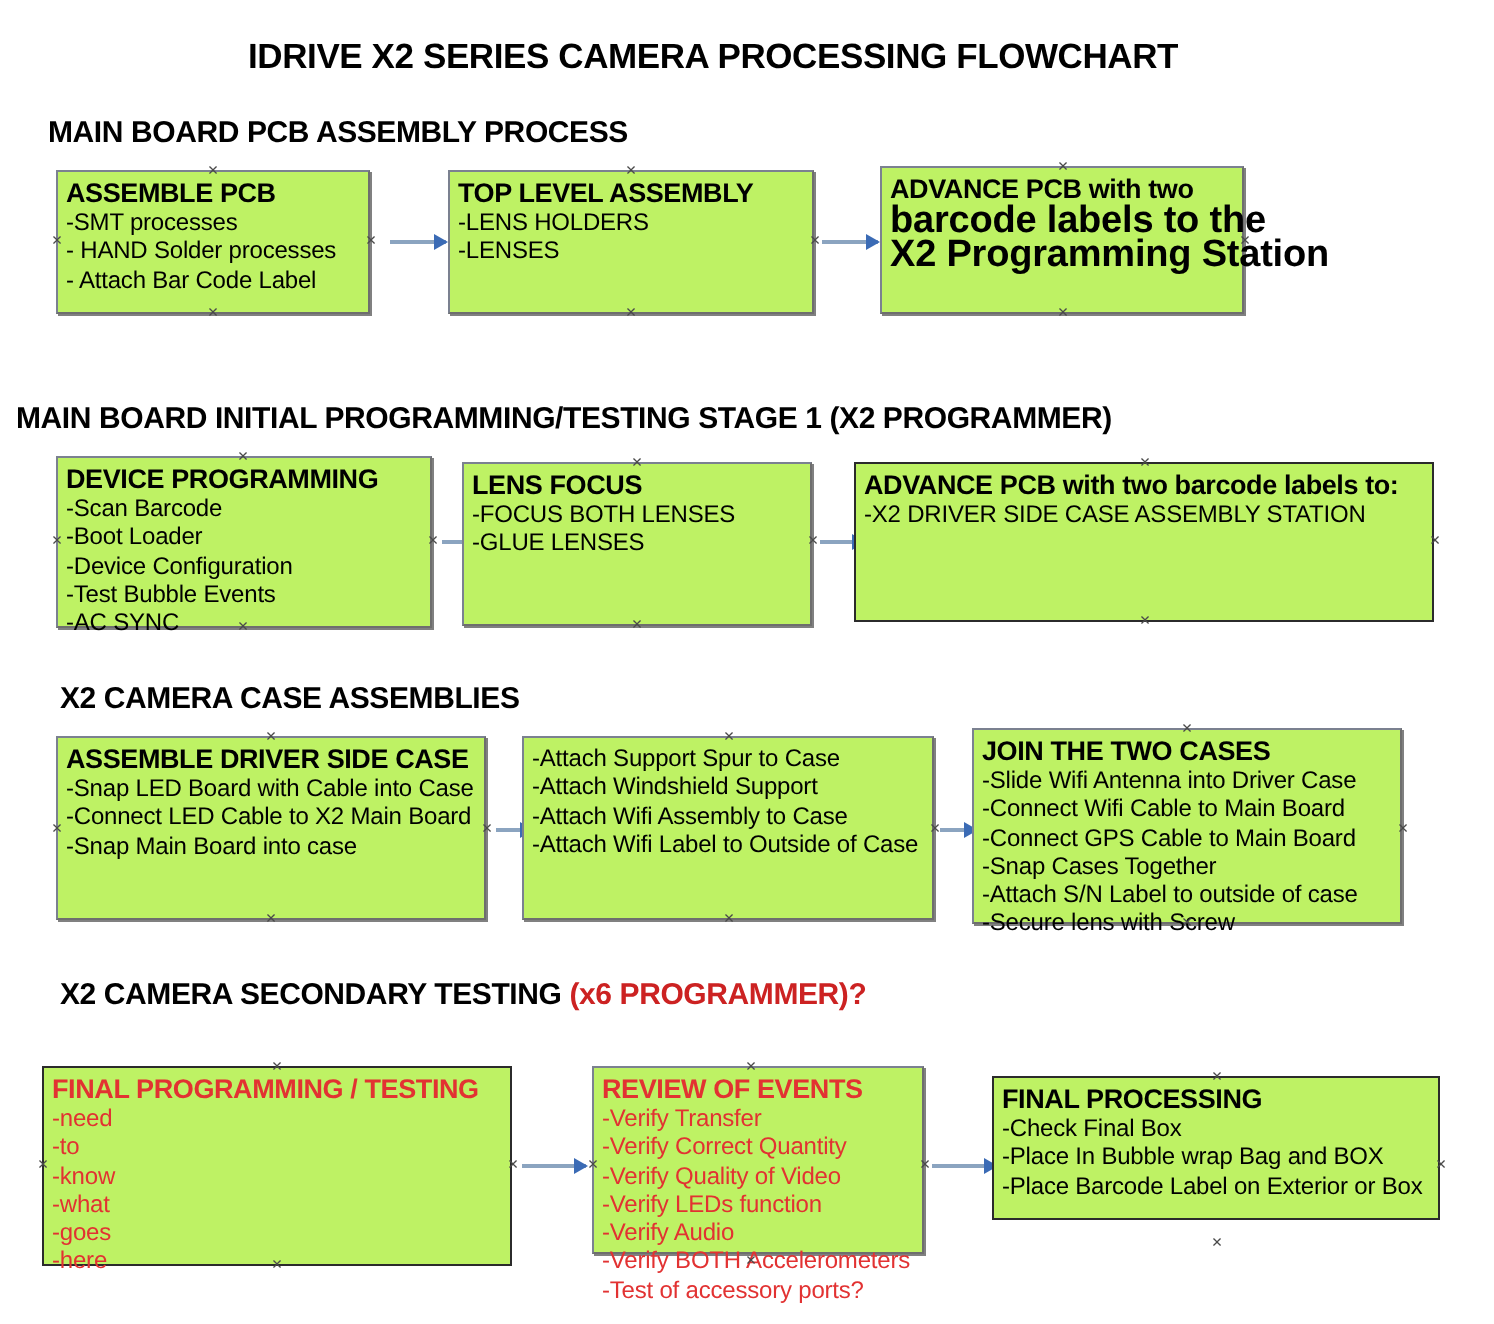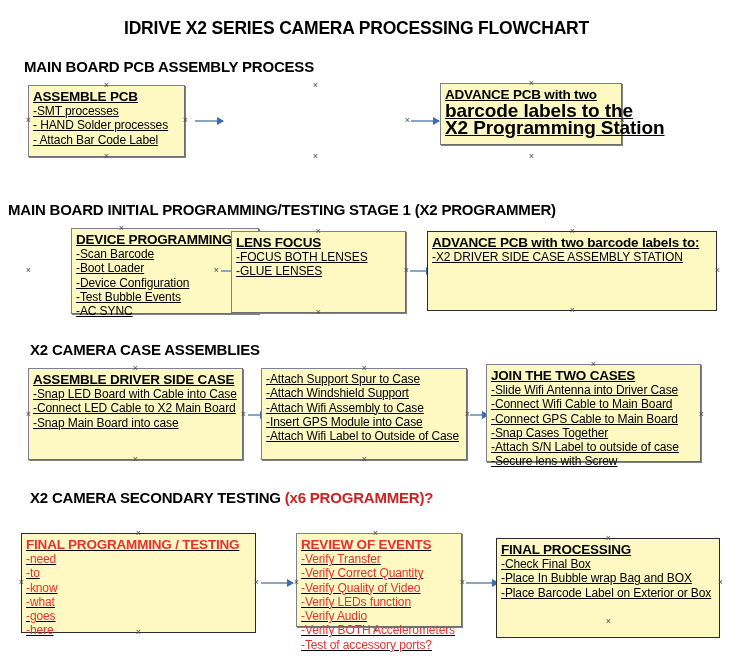--- a/index.html
+++ b/index.html
@@ -26,29 +26,28 @@
     font-size:15px;
     font-weight:bold;
     letter-spacing:-0.2px;
     white-space:nowrap;
   }
   .section-head .red{color:#cc2222;}
 
   
   .node{
     position:absolute;
-    background:#fef9c3;
+    background:#bef264;
     border:1px solid #7b8190;
     border-right-color:#6e6e6e;
     border-bottom-color:#6e6e6e;
     box-shadow:1px 1px 0 0 #808080;
     box-sizing:border-box;
     overflow:visible;
     padding:3px 4px 0 4px;
-    text-decoration:underline;
   }
   .node.dark{
     border:1px solid #2b2b2b;
     border-right-color:#2b2b2b;
     border-bottom-color:#2b2b2b;
     box-shadow:none;
   }
   .node .hd{
     font-size:13.5px;
     font-weight:bold;
@@ -114,38 +113,43 @@
     <div class="ln">- HAND Solder processes</div>
     <div class="ln">- Attach Bar Code Label</div>
   </div>
   <span class="hx" style="left:103px;top:82px;"></span>
   <span class="hx" style="left:103px;top:153px;"></span>
   <span class="hx" style="left:25px;top:117px;"></span>
   <span class="hx" style="left:182px;top:117px;"></span>
 
   <div class="conn" style="left:195px;top:120px;width:28px;"></div>
 
+  <div class="node" style="left:224px;top:85px;width:183px;height:72px;">
+    <div class="hd">TOP LEVEL ASSEMBLY</div>
+    <div class="ln">-LENS HOLDERS</div>
+    <div class="ln">-LENSES</div>
+  </div>
   <span class="hx" style="left:312px;top:82px;"></span>
   <span class="hx" style="left:312px;top:153px;"></span>
   <span class="hx" style="left:404px;top:117px;"></span>
 
   <div class="conn" style="left:411px;top:120px;width:28px;"></div>
 
-  <div class="node boldbody" style="left:440px;top:83px;width:182px;height:62px;">
+  <div class="node boldbody" style="left:440px;top:83px;width:182px;height:74px;">
     <div class="hd">ADVANCE PCB with two</div>
     <div class="ln">barcode labels to the</div>
     <div class="ln"> X2 Programming Station</div>
   </div>
   <span class="hx" style="left:528px;top:80px;"></span>
   <span class="hx" style="left:528px;top:153px;"></span>
   <span class="hx" style="left:619px;top:117px;"></span>
 
   <div class="section-head" style="left:8px;top:201px;">MAIN BOARD INITIAL PROGRAMMING/TESTING STAGE 1 (X2 PROGRAMMER)</div>
 
-  <div class="node" style="left:28px;top:228px;width:188px;height:86px;margin-left:43px;">
+  <div class="node" style="left:28px;top:228px;width:188px;height:86px;">
     <div class="hd">DEVICE PROGRAMMING</div>
     <div class="ln">-Scan Barcode</div>
     <div class="ln">-Boot Loader</div>
     <div class="ln">-Device Configuration</div>
     <div class="ln">-Test Bubble Events</div>
     <div class="ln">-AC SYNC</div>
   </div>
   <span class="hx" style="left:118px;top:225px;"></span>
   <span class="hx" style="left:118px;top:310px;"></span>
   <span class="hx" style="left:25px;top:267px;"></span>
@@ -184,21 +188,20 @@
   <span class="hx" style="left:132px;top:456px;"></span>
   <span class="hx" style="left:25px;top:411px;"></span>
   <span class="hx" style="left:240px;top:411px;"></span>
 
   <div class="conn" style="left:248px;top:414px;width:18px;"></div>
 
   <div class="node" style="left:261px;top:368px;width:206px;height:92px;">
     <div class="ln">-Attach Support Spur to Case</div>
     <div class="ln">-Attach Windshield Support</div>
     <div class="ln">-Attach Wifi Assembly to Case</div>
-    <div class="ln">-Insert GPS Module into Case</div>
     <div class="ln">-Attach Wifi Label to Outside of Case</div>
   </div>
   <span class="hx" style="left:361px;top:365px;"></span>
   <span class="hx" style="left:361px;top:456px;"></span>
   <span class="hx" style="left:464px;top:411px;"></span>
 
   <div class="conn" style="left:470px;top:414px;width:18px;"></div>
 
   <div class="node" style="left:486px;top:364px;width:215px;height:98px;">
     <div class="hd">JOIN THE TWO CASES</div>
@@ -241,21 +244,21 @@
     <div class="ln">-Verify BOTH Accelerometers</div>
     <div class="ln">-Test of accessory ports?</div>
   </div>
   <span class="hx" style="left:372px;top:530px;"></span>
   <span class="hx" style="left:372px;top:627px;"></span>
   <span class="hx" style="left:293px;top:579px;"></span>
   <span class="hx" style="left:459px;top:579px;"></span>
 
   <div class="conn" style="left:466px;top:582px;width:32px;"></div>
 
-  <div class="node dark" style="left:496px;top:538px;width:224px;height:100px;">
+  <div class="node dark" style="left:496px;top:538px;width:224px;height:72px;">
     <div class="hd">FINAL PROCESSING</div>
     <div class="ln"> -Check Final Box</div>
     <div class="ln">-Place In Bubble wrap Bag and BOX</div>
     <div class="ln">-Place Barcode Label on Exterior or Box</div>
   </div>
   <span class="hx" style="left:605px;top:535px;"></span>
   <span class="hx" style="left:605px;top:618px;"></span>
   <span class="hx" style="left:717px;top:579px;"></span>
 
 </div>

